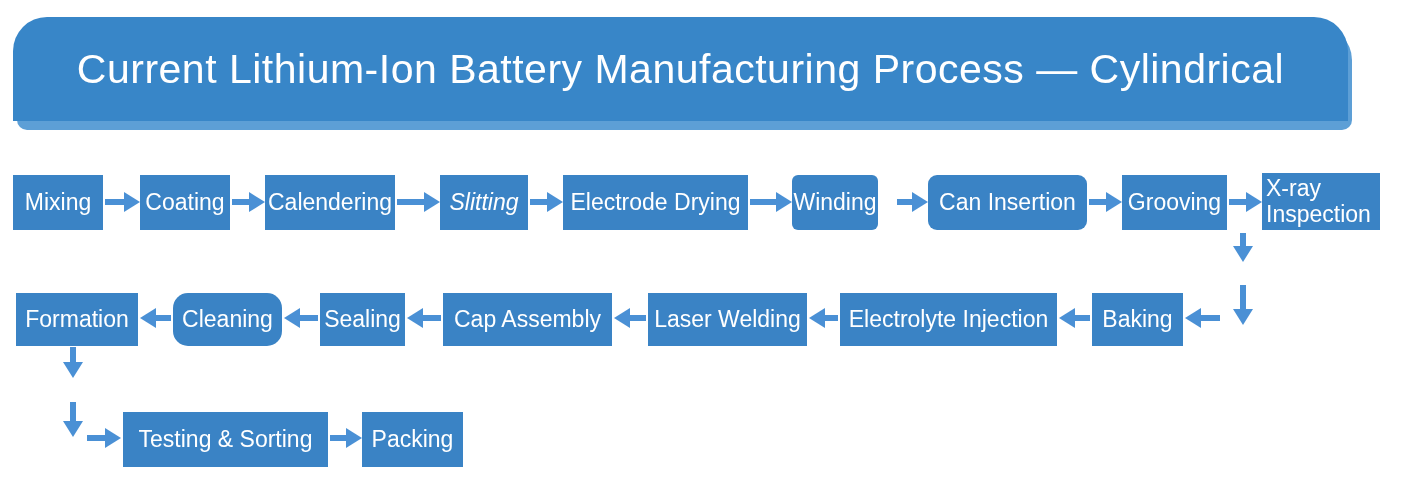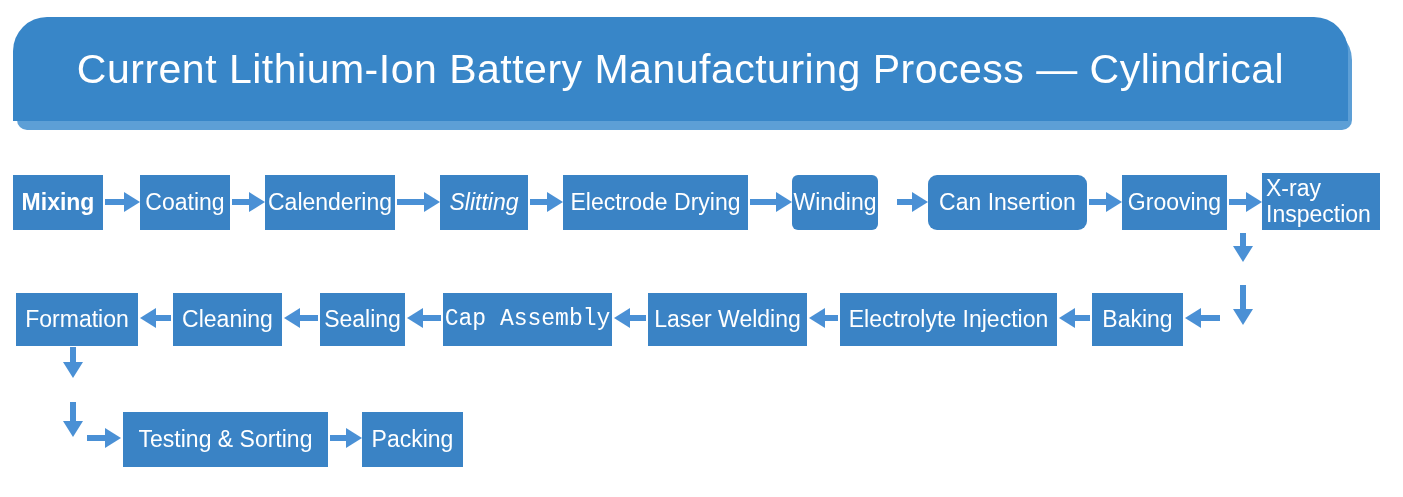--- a/index.html
+++ b/index.html
@@ -90,21 +90,21 @@
 </head>
 <body>
 
 <div class="canvas">
 
   <div class="banner-underlay"></div>
   <div class="banner">
     <span class="title">Current Lithium-Ion Battery Manufacturing Process — Cylindrical</span>
   </div>
 
-  <div class="node" style="left:13px;top:175px;width:90px;height:55px;font-weight:bold;">Mixing</div>
+  <div class="node" style="left:13px;top:175px;width:90px;height:55px;">Mixing</div>
   <div class="node" style="left:140px;top:175px;width:90px;height:55px;">Coating</div>
   <div class="node" style="left:265px;top:175px;width:130px;height:55px;">Calendering</div>
   <div class="node" style="left:440px;top:175px;width:88px;height:55px;font-style:italic;">Slitting</div>
   <div class="node" style="left:563px;top:175px;width:185px;height:55px;">Electrode Drying</div>
   <div class="node" style="left:792px;top:175px;width:86px;height:55px;border-radius:6px;">Winding</div>
   <div class="node" style="left:928px;top:175px;width:159px;height:55px;border-radius:9px;">Can Insertion</div>
   <div class="node" style="left:1122px;top:175px;width:105px;height:55px;">Grooving</div>
   <div class="node wrapleft" style="left:1262px;top:173px;width:118px;height:57px;">X-ray Inspection</div>
 
   <div class="ar" style="left:105px;top:199px;width:19px;"></div>
@@ -114,23 +114,23 @@
   <div class="ar" style="left:750px;top:199px;width:26px;"></div>
   <div class="ar" style="left:897px;top:199px;width:15px;"></div>
   <div class="ar" style="left:1089px;top:199px;width:17px;"></div>
   <div class="ar" style="left:1229px;top:199px;width:17px;"></div>
 
   <div class="ad" style="left:1240px;top:233px;height:13px;"></div>
   <div class="ad" style="left:1240px;top:285px;height:24px;"></div>
   <div class="al" style="left:1201px;top:315px;width:19px;"></div>
 
   <div class="node" style="left:16px;top:293px;width:122px;height:53px;">Formation</div>
-  <div class="node" style="left:173px;top:293px;width:109px;height:53px;">Cleaning</div>
+  <div class="node" style="left:173px;top:293px;width:109px;height:53px;border-radius:15px;">Cleaning</div>
   <div class="node" style="left:320px;top:293px;width:85px;height:53px;">Sealing</div>
-  <div class="node" style="left:443px;top:293px;width:169px;height:53px;font-family:Liberation Mono, monospace;">Cap Assembly</div>
+  <div class="node" style="left:443px;top:293px;width:169px;height:53px;">Cap Assembly</div>
   <div class="node" style="left:648px;top:293px;width:159px;height:53px;">Laser Welding</div>
   <div class="node" style="left:840px;top:293px;width:217px;height:53px;">Electrolyte Injection</div>
   <div class="node" style="left:1092px;top:293px;width:91px;height:53px;">Baking</div>
 
   <div class="al" style="left:156px;top:315px;width:15px;"></div>
   <div class="al" style="left:300px;top:315px;width:18px;"></div>
   <div class="al" style="left:423px;top:315px;width:18px;"></div>
   <div class="al" style="left:630px;top:315px;width:16px;"></div>
   <div class="al" style="left:825px;top:315px;width:13px;"></div>
   <div class="al" style="left:1075px;top:315px;width:15px;"></div>

